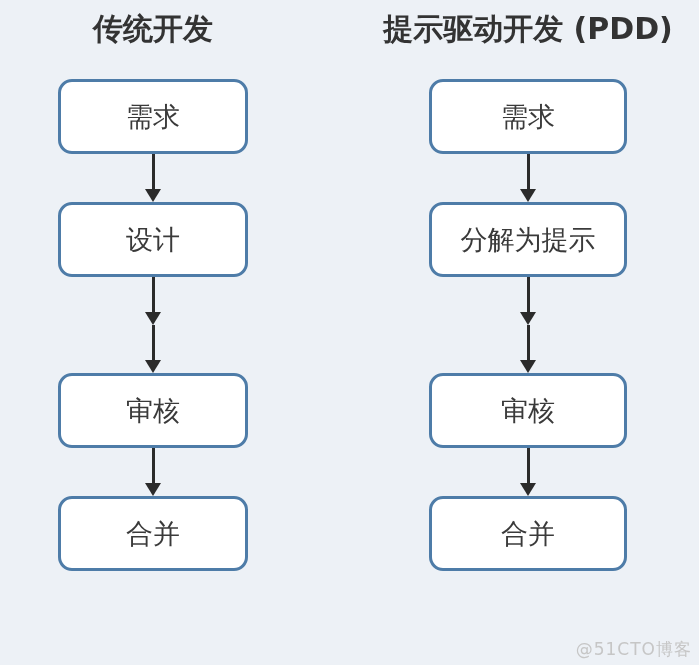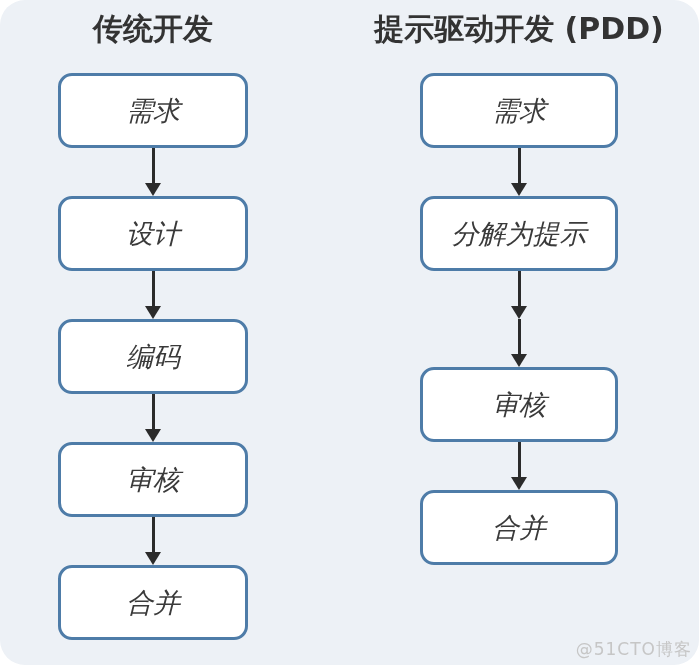--- a/index.html
+++ b/index.html
@@ -3,48 +3,46 @@
 <meta charset="utf-8">
 <style>
   html, body { margin: 0; padding: 0; }
   .canvas {
     position: relative;
     width: 699px;
     height: 665px;
     background: var(--background, #edf1f6);
     font-family: "DejaVu Sans", "Liberation Sans", sans-serif;
     overflow: hidden;
-    border-radius: 25px;
   }
   .column {
     position: absolute;
     top: 0;
     display: flex;
     flex-direction: column;
     align-items: center;
   }
   .col-left  { left: 58px;  width: 190px; }
-  .col-right { left: 420px; width: 198px; }
+  .col-right { left: 429px; width: 198px; }
   .col-title {
     margin-top: 8px;
     height: 42px;
     line-height: 42px;
     font-size: 30px;
     font-weight: bold;
     color: var(--title-text, #333333);
     white-space: nowrap;
     text-align: center;
   }
   .flow {
-    margin-top: 23px;
+    margin-top: 29px;
     width: 100%;
     display: flex;
     flex-direction: column;
     align-items: center;
-    font-style: italic;
   }
   .box {
     box-sizing: border-box;
     width: 100%;
     height: 75px;
     background: var(--box-fill, #ffffff);
     border: 3px solid var(--box-border, #4e7ca8);
     border-radius: 14px;
     display: flex;
     align-items: center;
@@ -92,21 +90,20 @@
       <div class="box">需求</div>
       <div class="arrow">
         <div class="arrow-shaft"></div>
         <div class="arrow-head"></div>
       </div>
       <div class="box">设计</div>
       <div class="arrow">
         <div class="arrow-shaft"></div>
         <div class="arrow-head"></div>
       </div>
-      <div class="box">编码</div>
       <div class="arrow">
         <div class="arrow-shaft"></div>
         <div class="arrow-head"></div>
       </div>
       <div class="box">审核</div>
       <div class="arrow">
         <div class="arrow-shaft"></div>
         <div class="arrow-head"></div>
       </div>
       <div class="box">合并</div>

